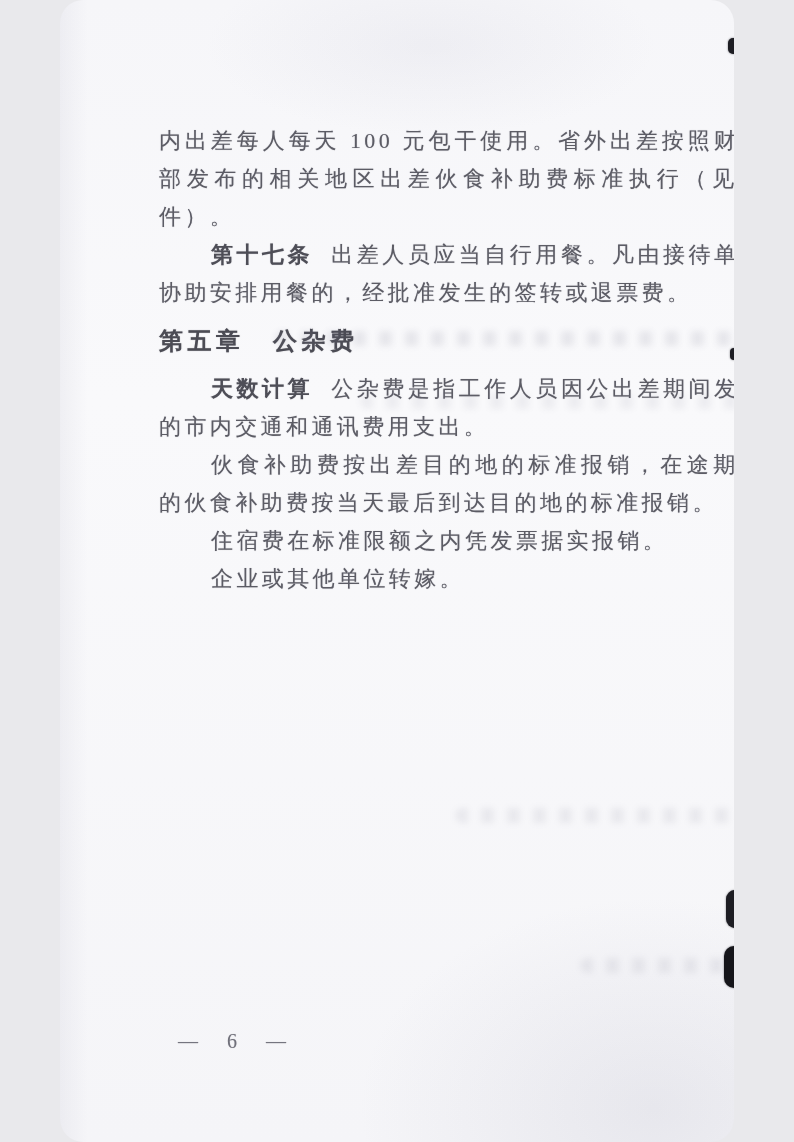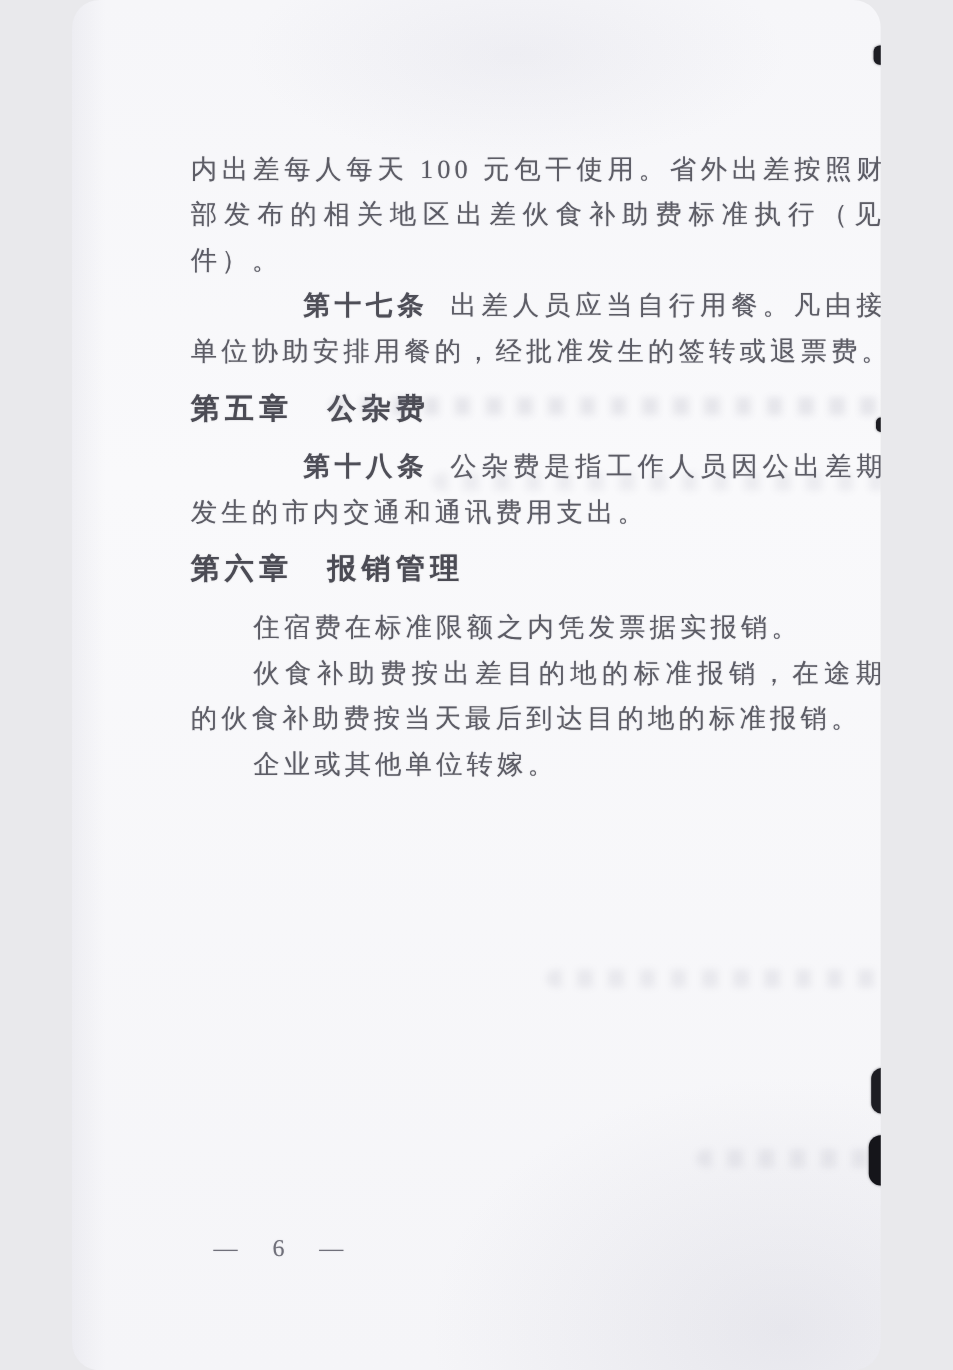--- a/index.html
+++ b/index.html
@@ -32,21 +32,20 @@
     text-shadow: 0 0 1px rgba(92,92,104,0.45);
   }
 
   p.para { margin: 0; }
   p.indent { text-indent: 52px; }
 
   .lead {
     font-weight: bold;
     color: #4e4e57;
     margin-right: 18px;
-    margin-left: 42px;
   }
 
   h2.chapter {
     margin: 10px 0 10px 0;
     font-size: 24px;
     line-height: 38px;
     font-weight: bold;
     color: #4b4b54;
     text-align: left;
     letter-spacing: 4.5px;
@@ -97,31 +96,30 @@
 <div class="page">
 
   <div class="content">
 
     <p class="para"><span>内出差每人每天 100 元包干使用。省外出差按照财政部发布的相关地区出差伙食补助费标准执行（见附件）。</span></p>
 
     <p class="para indent"><span class="lead">第十七条</span><span>出差人员应当自行用餐。凡由接待单位协助安排用餐的，经批准发生的签转或退票费。</span></p>
 
     <h2 class="chapter">第五章　公杂费</h2>
 
-    <p class="para indent"><span class="lead">第十八条</span><span>公杂费是指工作人员因公出差期间发生的市内交通和通讯费用支出。</span></p>
+    <p class="para indent"><span class="lead">天数计算</span><span>公杂费是指工作人员因公出差期间发生的市内交通和通讯费用支出。</span></p>
 
 
 
-    <h2 class="chapter">第六章　报销管理</h2>
 
 
 
+    <p class="para indent"><span>伙食补助费按出差目的地的标准报销，在途期间的伙食补助费按当天最后到达目的地的标准报销。</span></p>
+
     <p class="para indent"><span>住宿费在标准限额之内凭发票据实报销。</span></p>
-
-    <p class="para indent"><span>伙食补助费按出差目的地的标准报销，在途期间的伙食补助费按当天最后到达目的地的标准报销。</span></p>
 
     <p class="para indent"><span>企业或其他单位转嫁。</span></p>
 
   </div>
 
   <div class="page-number">— 6 —</div>
 
   <div class="ghost ghost-1"></div>
   <div class="ghost ghost-2"></div>
   <div class="ghost ghost-3"></div>

